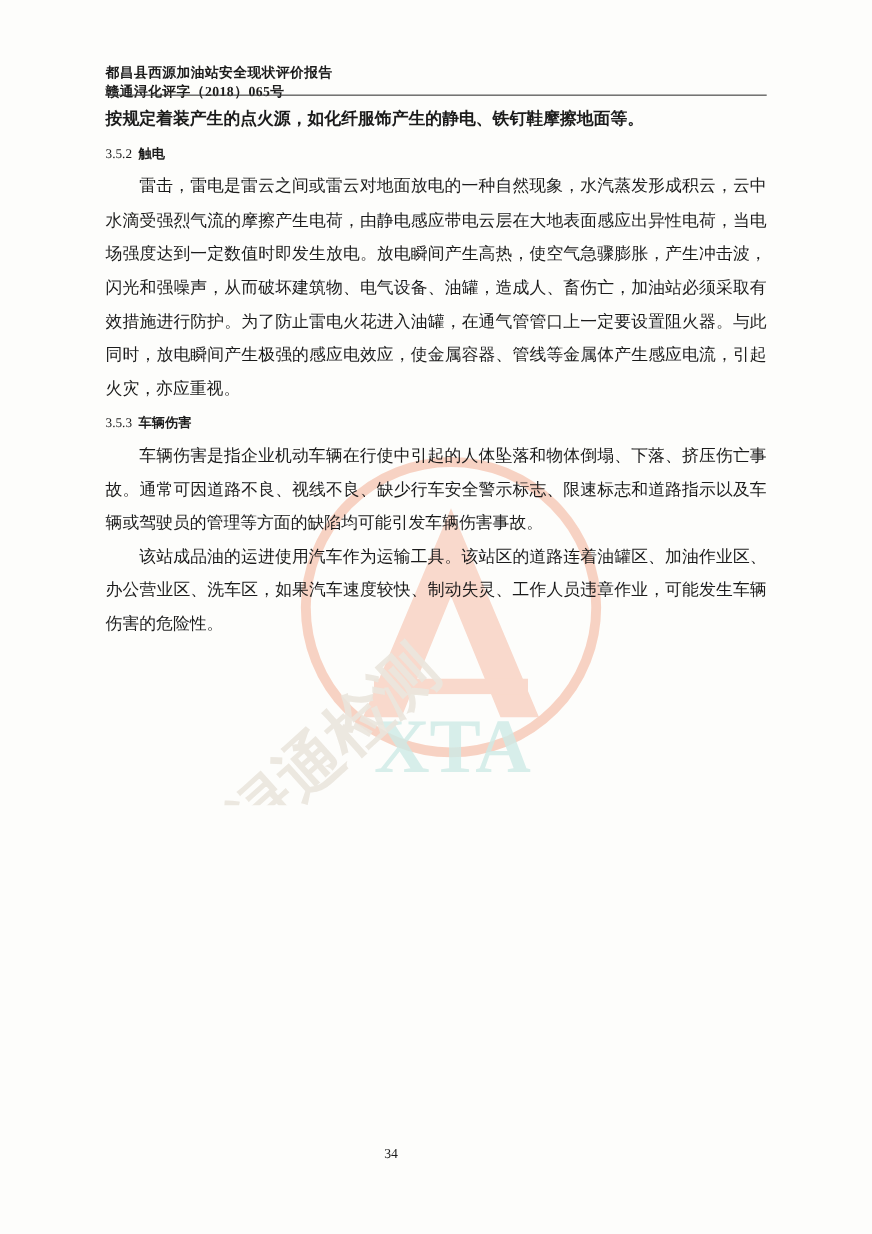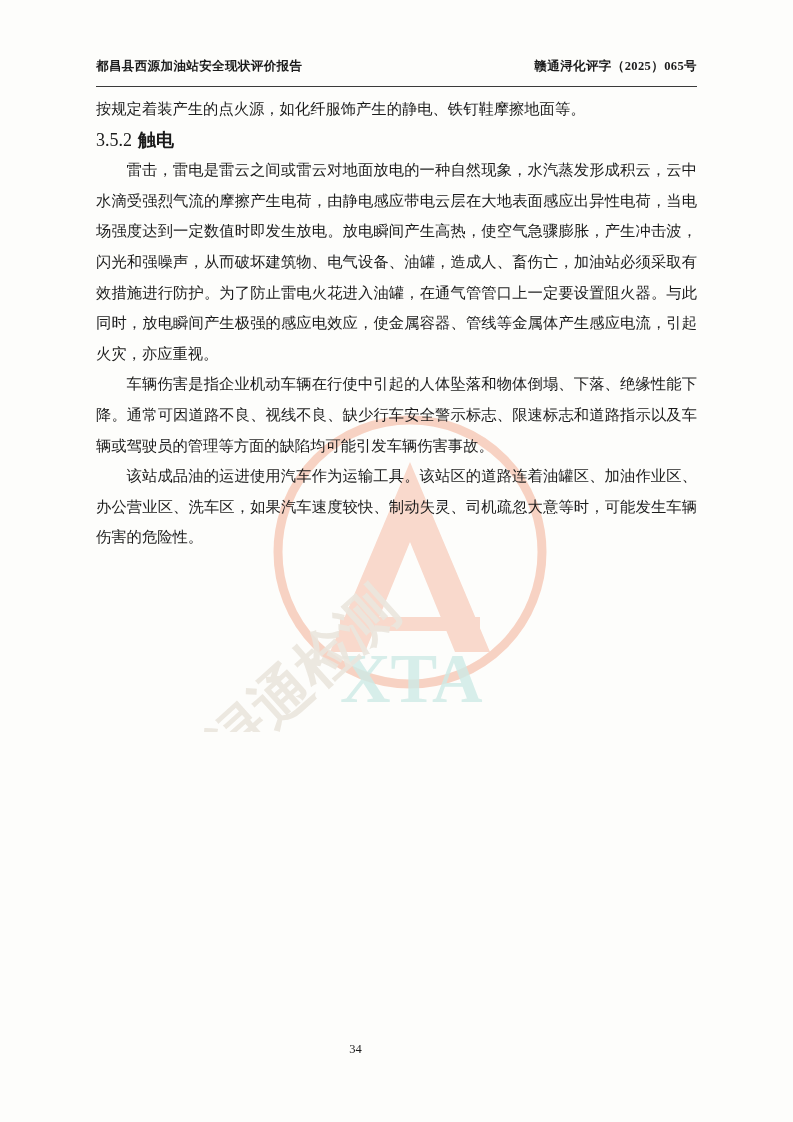--- a/index.html
+++ b/index.html
@@ -21,20 +21,21 @@
     position: absolute;
     top: 58px;
     left: 96px;
     right: 96px;
     display: flex;
     justify-content: space-between;
     align-items: baseline;
     font-size: 12.5px;
     font-weight: bold;
     letter-spacing: 0.4px;
+    flex-direction: column;
   }
   .header-left { white-space: nowrap; }
   .header-right { white-space: nowrap; }
   .header-rule {
     position: absolute;
     top: 86px;
     left: 96px;
     right: 96px;
     height: 1px;
     background: #3a3a3a;
@@ -47,24 +48,24 @@
     width: 601px;
     font-size: 15.3px;
     line-height: 30.6px;
     text-align: justify;
     text-justify: inter-ideograph;
   }
   p {
     margin: 0;
     text-indent: 2em;
   }
-  p.noindent { text-indent: 0; }
+  p.noindent { text-indent: 0; font-weight: bold; }
   h3 {
     margin: 0;
-    font-size: 18px;
+    font-size: 12px;
     line-height: 30.6px;
     font-weight: bold;
   }
   h3 .num {
     font-weight: normal;
     font-family: "Liberation Serif", serif;
   }
   h3 .ttl {
     font-weight: bold;
     margin-left: 6px;
@@ -90,21 +91,21 @@
   }
   .watermark svg { width: 100%; height: 100%; }
 </style>
 </head>
 <body>
 
 <div class="page">
 
   <div class="header">
     <div class="header-left">都昌县西源加油站安全现状评价报告</div>
-    <div class="header-right">赣通浔化评字（2025）065号</div>
+    <div class="header-right">赣通浔化评字（2018）065号</div>
   </div>
   <div class="header-rule"></div>
 
   <div class="watermark">
     <svg viewBox="0 0 440 330" xmlns="http://www.w3.org/2000/svg">
       <g fill="none" stroke="#f3a98c" stroke-width="9">
         <circle cx="220" cy="150" r="132"></circle>
       </g>
       <g fill="#f3a98c" opacity="0.85">
         <polygon points="220,60 300,250 265,250 220,140 175,250 140,250"></polygon>
@@ -122,21 +123,24 @@
   <div class="body">
 
     <p class="noindent">按规定着装产生的点火源，如化纤服饰产生的静电、铁钉鞋摩擦地面等。</p>
 
     <h3>
       <span class="num">3.5.2</span><span class="ttl">触电</span>
     </h3>
 
     <p>雷击，雷电是雷云之间或雷云对地面放电的一种自然现象，水汽蒸发形成积云，云中水滴受强烈气流的摩擦产生电荷，由静电感应带电云层在大地表面感应出异性电荷，当电场强度达到一定数值时即发生放电。放电瞬间产生高热，使空气急骤膨胀，产生冲击波，闪光和强噪声，从而破坏建筑物、电气设备、油罐，造成人、畜伤亡，加油站必须采取有效措施进行防护。为了防止雷电火花进入油罐，在通气管管口上一定要设置阻火器。与此同时，放电瞬间产生极强的感应电效应，使金属容器、管线等金属体产生感应电流，引起火灾，亦应重视。</p>
 
+    <h3>
+      <span class="num">3.5.3</span><span class="ttl">车辆伤害</span>
+    </h3>
 
-    <p>车辆伤害是指企业机动车辆在行使中引起的人体坠落和物体倒塌、下落、绝缘性能下降。通常可因道路不良、视线不良、缺少行车安全警示标志、限速标志和道路指示以及车辆或驾驶员的管理等方面的缺陷均可能引发车辆伤害事故。</p>
-    <p>该站成品油的运进使用汽车作为运输工具。该站区的道路连着油罐区、加油作业区、办公营业区、洗车区，如果汽车速度较快、制动失灵、司机疏忽大意等时，可能发生车辆伤害的危险性。</p>
+    <p>车辆伤害是指企业机动车辆在行使中引起的人体坠落和物体倒塌、下落、挤压伤亡事故。通常可因道路不良、视线不良、缺少行车安全警示标志、限速标志和道路指示以及车辆或驾驶员的管理等方面的缺陷均可能引发车辆伤害事故。</p>
+    <p>该站成品油的运进使用汽车作为运输工具。该站区的道路连着油罐区、加油作业区、办公营业区、洗车区，如果汽车速度较快、制动失灵、工作人员违章作业，可能发生车辆伤害的危险性。</p>
 
   </div>
 
   <div class="page-number">34</div>
 
 </div>
 
 </body></html>

